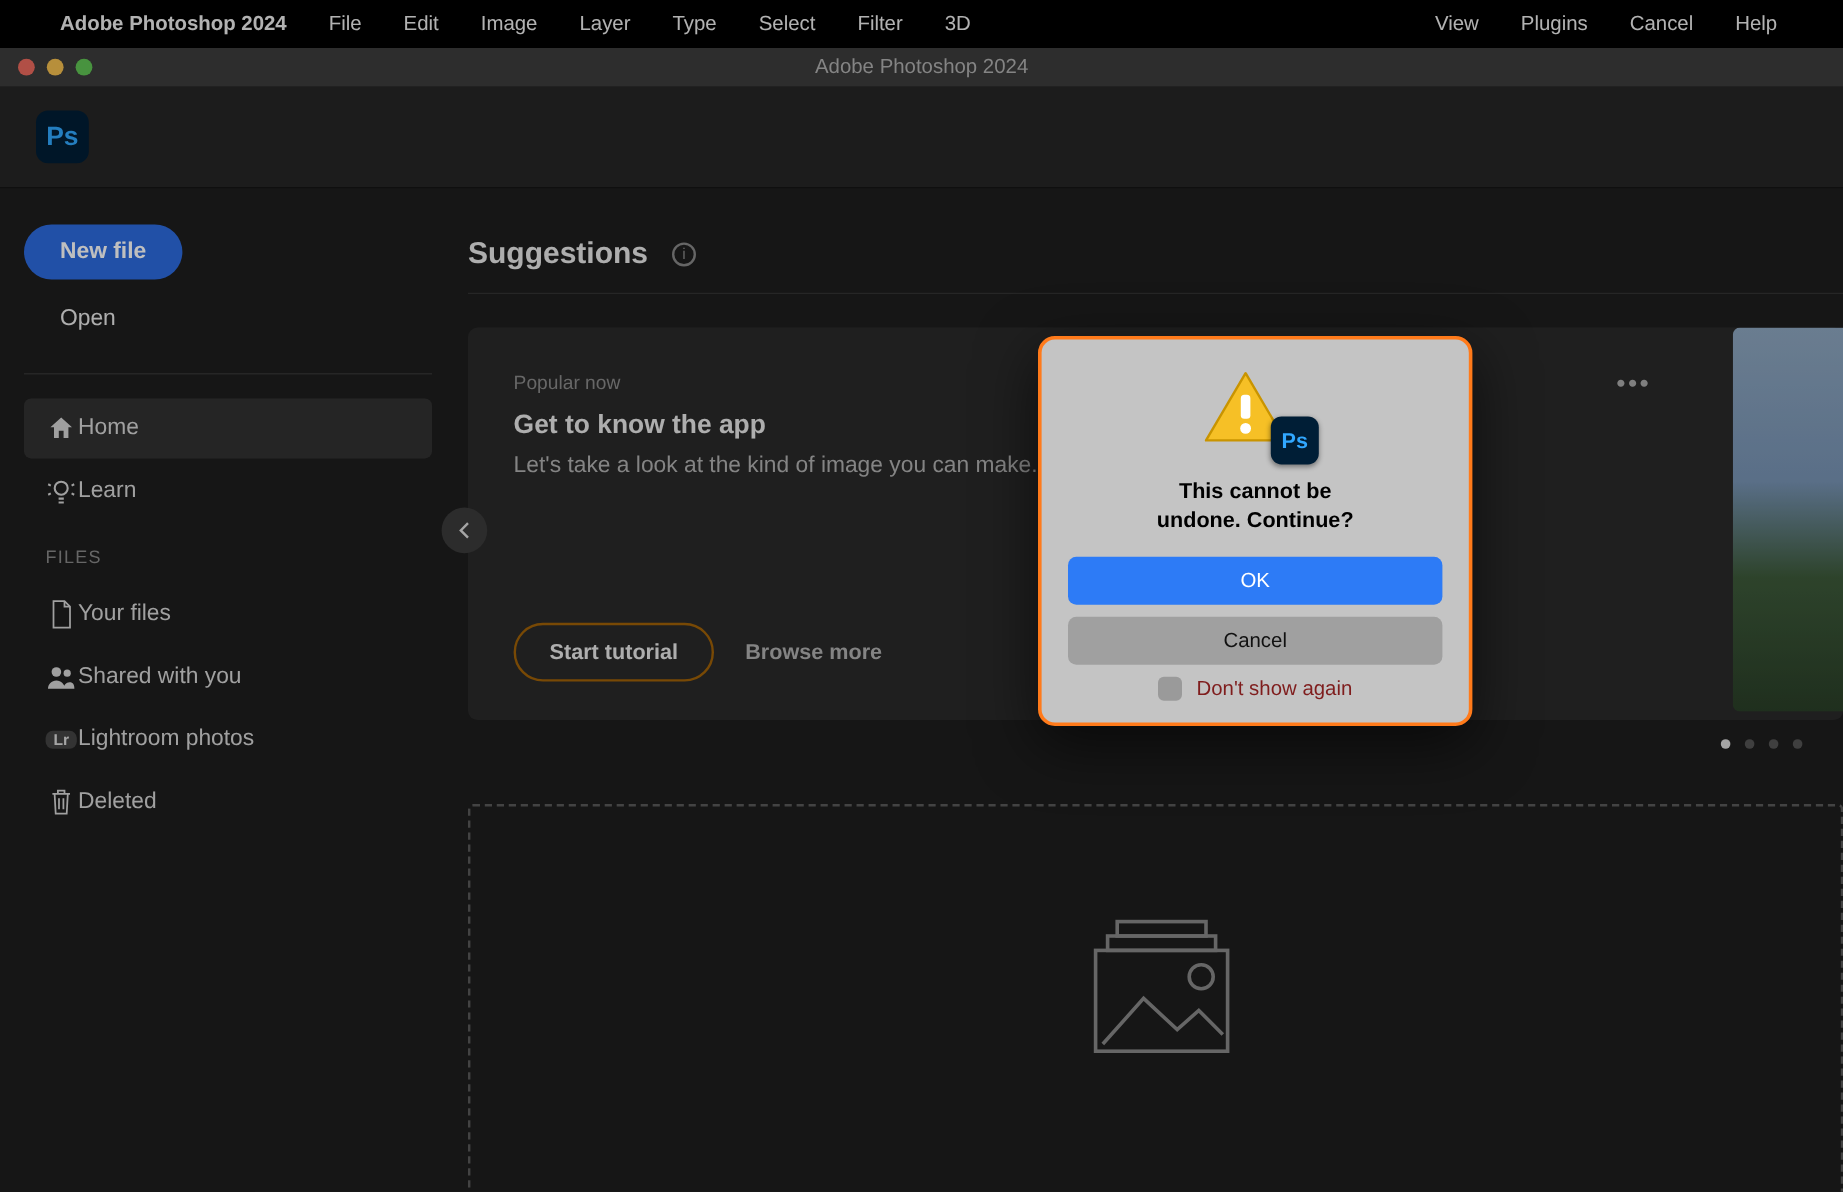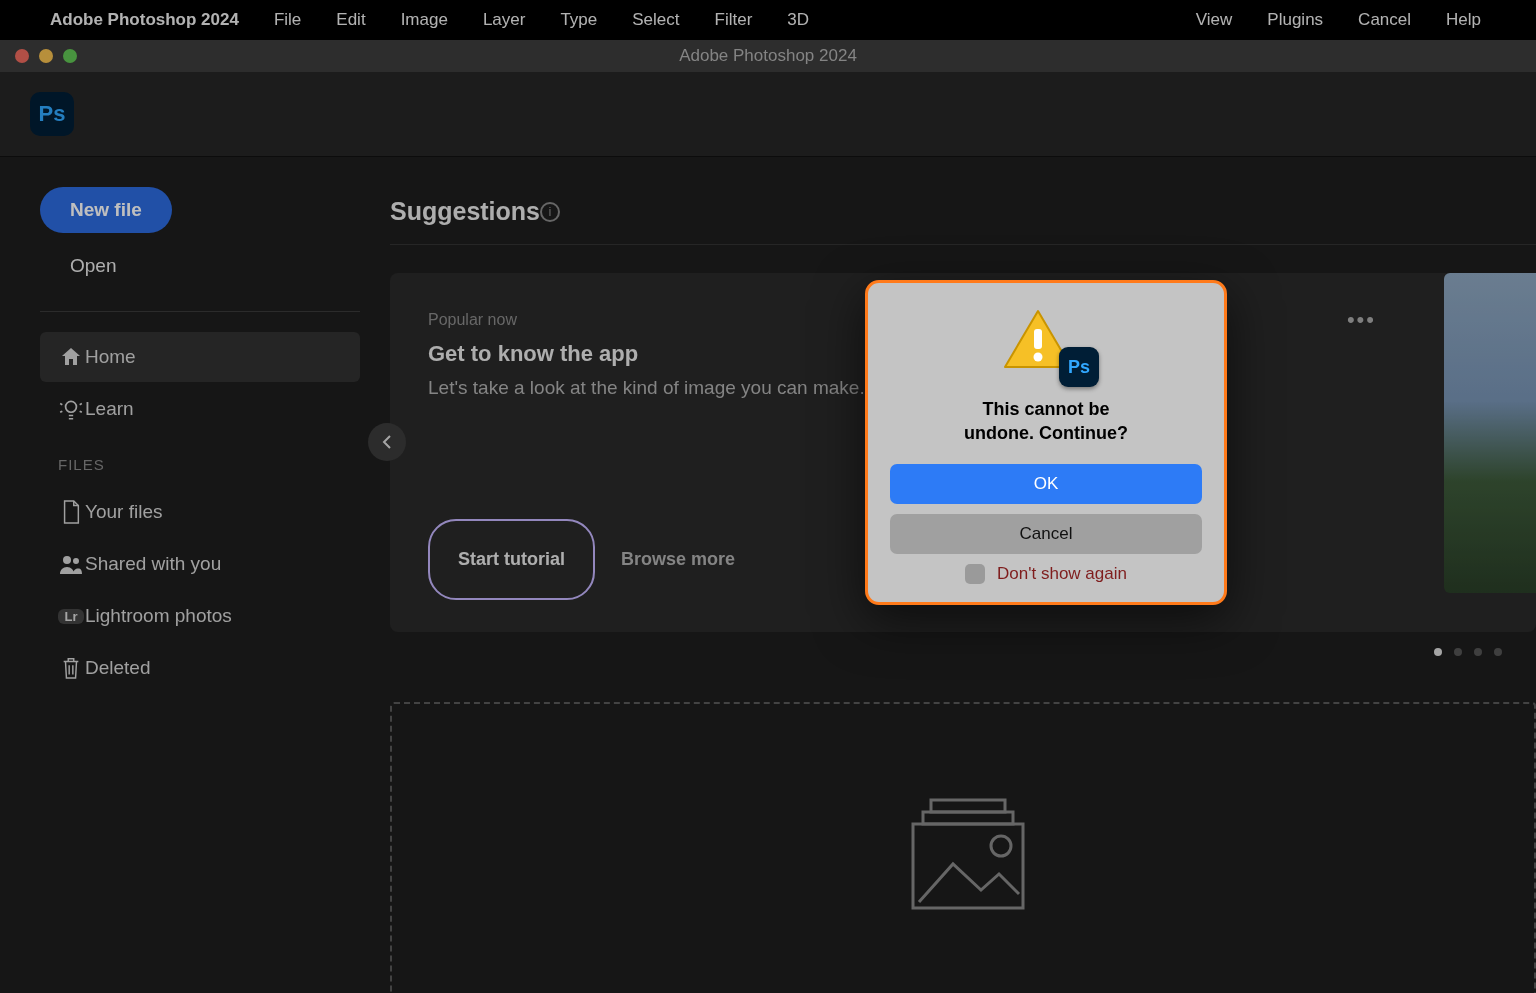--- a/index.html
+++ b/index.html
@@ -75,21 +75,21 @@
 }
 
 
 .main-area {
   display: flex;
   height: calc(100% - 40px - 32px - 85px);
   background: #1e1e1e;
 }
 .sidebar {
   width: 390px;
-  padding: 30px 30px 0 40px;
+  padding: 30px 30px 0 20px;
 }
 .new-file-btn {
   background: #2d6bdf;
   color: #fff;
   border: none;
   border-radius: 24px;
   font-size: 19px;
   font-weight: 600;
   padding: 12px 30px;
   cursor: pointer;
@@ -134,20 +134,21 @@
 }
 
 .content {
   flex: 1;
   padding: 40px 0 0 0;
   position: relative;
 }
 .suggestions-row {
   display: flex;
   align-items: center;
+  gap: 20px;
   padding-left: 0;
   margin-bottom: 10px;
 }
 .suggestions-title {
   font-size: 25px;
   font-weight: 600;
   color: #e8e8e8;
 }
 .info-icon {
   width: 20px; height: 20px; border: 2px solid #888; border-radius: 50%;
@@ -165,22 +166,22 @@
   min-height: 320px;
   margin-right: 0;
 }
 .card-text { flex: 1; }
 .card-eyebrow { font-size: 16px; color: #8a8a8a; margin-bottom: 12px; }
 .card-title { font-size: 22px; font-weight: 600; color: #e8e8e8; margin-bottom: 10px; }
 .card-desc { font-size: 19px; color: #b0b0b0; }
 .card-actions { display: flex; gap: 26px; align-items: center; margin-top: 120px; }
 .start-btn {
   background: transparent; color: #e8e8e8;
-  border: 2px solid #c4b5fd; border-radius: 28px;
-  padding: 28px 28px; font-size: 18px; font-weight: 600; cursor: pointer;
+  border: 2px solid #a16207; border-radius: 28px;
+  padding: 12px 28px; font-size: 18px; font-weight: 600; cursor: pointer;
 }
 .browse-btn { background: none; border: none; color: #b0b0b0; font-size: 18px; font-weight: 600; cursor: pointer; }
 .prev-chevron {
   position: absolute;
   left: -22px; top: 150px;
   width: 38px; height: 38px;
   background: #3b3b3b;
   border-radius: 50%;
   display: flex; align-items: center; justify-content: center;
   color: #ddd; font-size: 18px; cursor: pointer;

